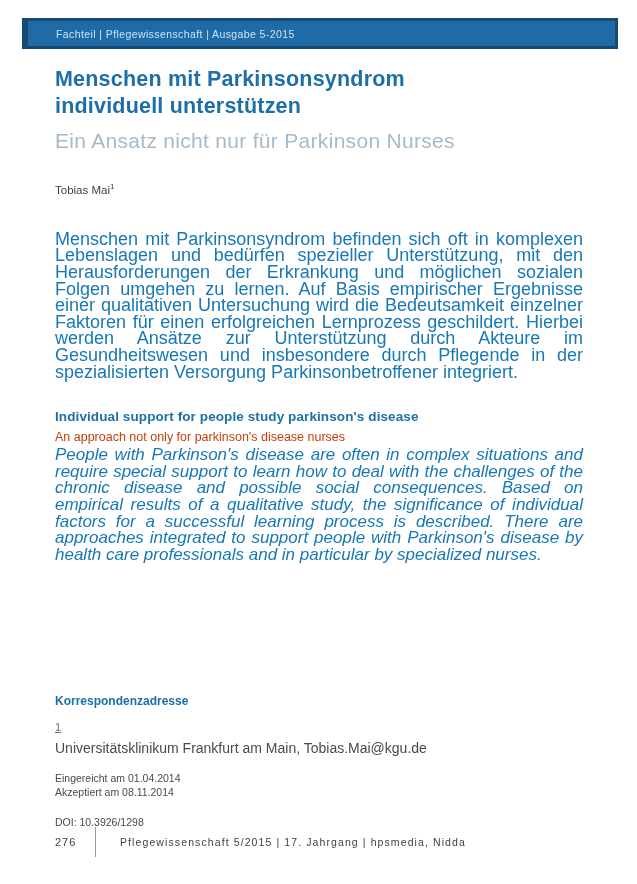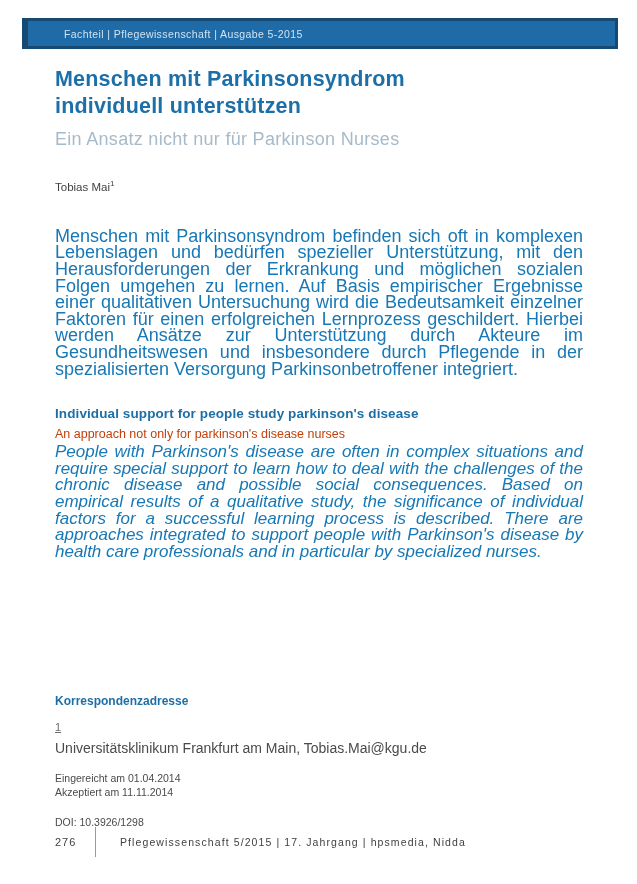--- a/index.html
+++ b/index.html
@@ -24,41 +24,41 @@
     background: #1f6ba8;
     border: 3px solid #164a72;
     border-left-width: 6px;
     display: flex;
     align-items: center;
   }
   .header-bar .bar-text {
     color: #cfe3f2;
     font-size: 10.5px;
     letter-spacing: 0.4px;
-    padding-left: 36px;
+    padding-left: 28px;
   }
 
   
   .article {
     position: absolute;
     left: 55px;
     top: 66px;
     width: 528px;
   }
   .title {
     color: #1d6fa8;
     font-size: 21.5px;
     font-weight: bold;
     line-height: 27px;
     letter-spacing: 0.2px;
   }
   .subtitle {
     margin-top: 9px;
     color: #a6bac9;
-    font-size: 18px;
+    font-size: 21px;
     font-weight: normal;
     letter-spacing: 0.3px;
   }
   .author {
     margin-top: 29px;
     color: #3f3f3f;
     font-size: 11.5px;
   }
   .author sup { font-size: 8px; }
 
@@ -175,21 +175,21 @@
     <div class="en-subheading">An approach not only for parkinson's disease nurses</div>
     <p class="abstract-en">People with Parkinson's disease are often in complex situations and require special support to learn how to deal with the challenges of the chronic disease and possible social consequences. Based on empirical results of a qualitative study, the significance of individual factors for a successful learning process is described. There are approaches integrated to support people with Parkinson's disease by health care professionals and in particular by specialized nurses.</p>
   </div>
 
   <div class="correspondence">
     <h3 class="corr-heading">Korrespondenzadresse</h3>
     <a class="corr-footnote">1</a>
     <div class="corr-address">Universitätsklinikum Frankfurt am Main, Tobias.Mai@kgu.de</div>
     <div class="corr-dates">
       <div>Eingereicht am 01.04.2014</div>
-      <div>Akzeptiert am 11.11.2014</div>
+      <div>Akzeptiert am 08.11.2014</div>
     </div>
     <div class="corr-doi">DOI: 10.3926/1298</div>
   </div>
 
   <div class="footer">
     <span class="page-number">276</span>
     <span class="footer-divider"></span>
     <span class="journal-info">Pflegewissenschaft 5/2015 | 17. Jahrgang | hpsmedia, Nidda</span>
   </div>
 

